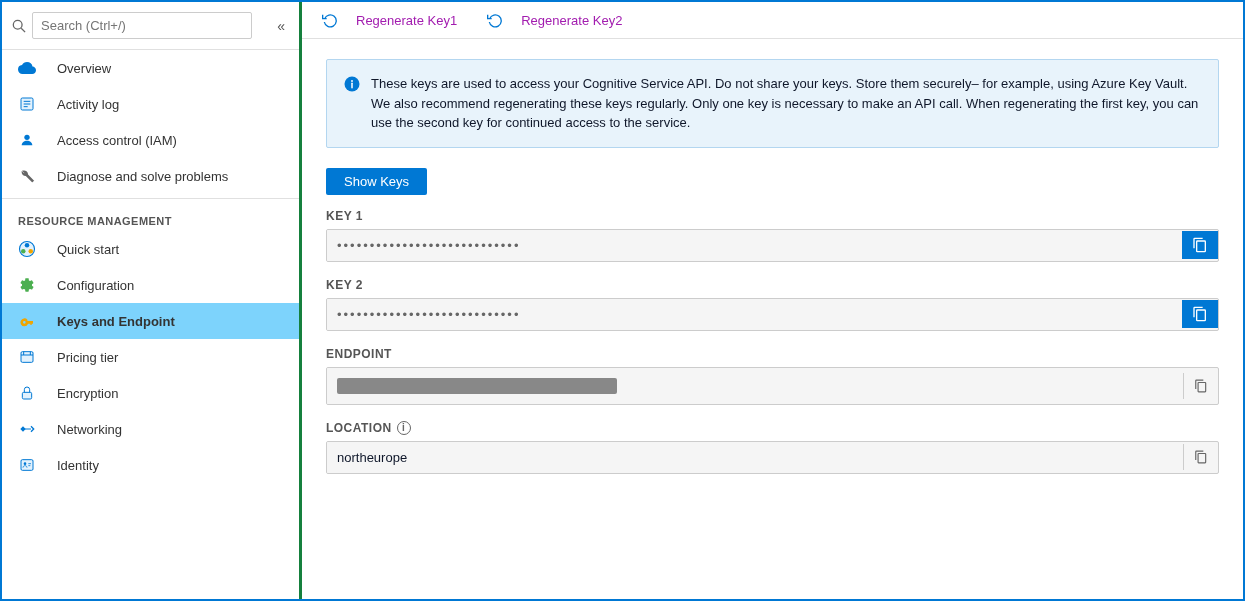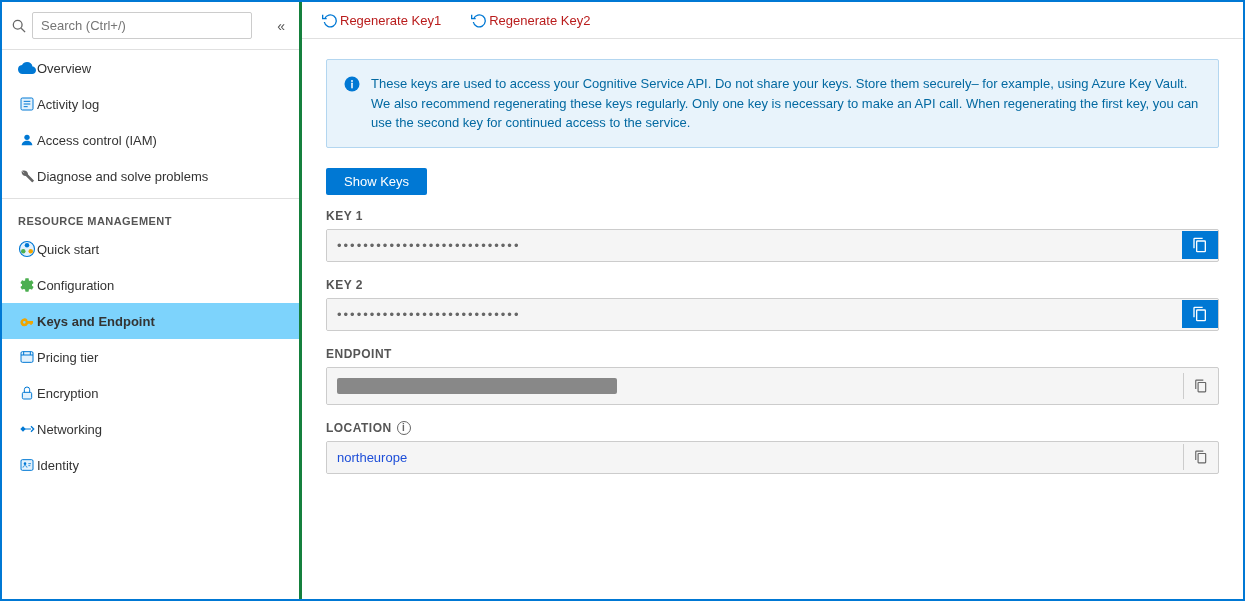--- a/index.html
+++ b/index.html
@@ -50,21 +50,21 @@
       background: none;
       border: none;
       padding: 2px 4px;
     }
 
     .nav-item {
       display: flex;
       align-items: center;
       padding: 8px 16px;
       cursor: pointer;
-      gap: 1px;
+      gap: 21px;
       font-size: 13px;
       color: #333;
       min-height: 36px;
     }
     .nav-item.active { background: #7dd3fc; font-weight: 600; }
 
     .nav-section-label {
       font-size: 11px;
       font-weight: 700;
       color: #555;
@@ -105,45 +105,45 @@
     .toolbar {
       display: flex;
       align-items: center;
       padding: 10px 20px;
       border-bottom: 1px solid #e0e0e0;
       gap: 30px;
     }
     .toolbar-btn {
       display: flex;
       align-items: center;
-      gap: 2px;
+      gap: 18px;
       background: none;
       border: none;
       cursor: pointer;
       font-size: 13px;
-      color: #b91c1c;
+      color: #a21caf;
       font-family: 'Segoe UI', Arial, sans-serif;
     }
 
     .content-body {
       padding: 20px 24px;
       flex: 1;
     }
 
     .info-box {
       background: #e8f3fb;
       border: 1px solid #b3d6f0;
       border-radius: 2px;
       padding: 14px 16px;
       display: flex;
       gap: 10px;
       margin-bottom: 20px;
       font-size: 13px;
       line-height: 1.5;
-      color: #0369a1;
+      color: #0f172a;
     }
     .info-icon {
       font-size: 16px;
       color: #0078d4;
       flex-shrink: 0;
       margin-top: 1px;
     }
 
     .show-keys-btn {
       background: #0078d4;
@@ -187,21 +187,21 @@
       border: none;
       outline: none;
       letter-spacing: 2px;
     }
     .field-value.endpoint-val {
       letter-spacing: 0;
       color: #555;
     }
     .field-value.location-val {
       letter-spacing: 0;
-      color: #1d4ed8;
+      color: #0f172a;
     }
     .copy-btn {
       background: #0078d4;
       border: none;
       cursor: pointer;
       padding: 6px 10px;
       display: flex;
       align-items: center;
       justify-content: center;
     }

